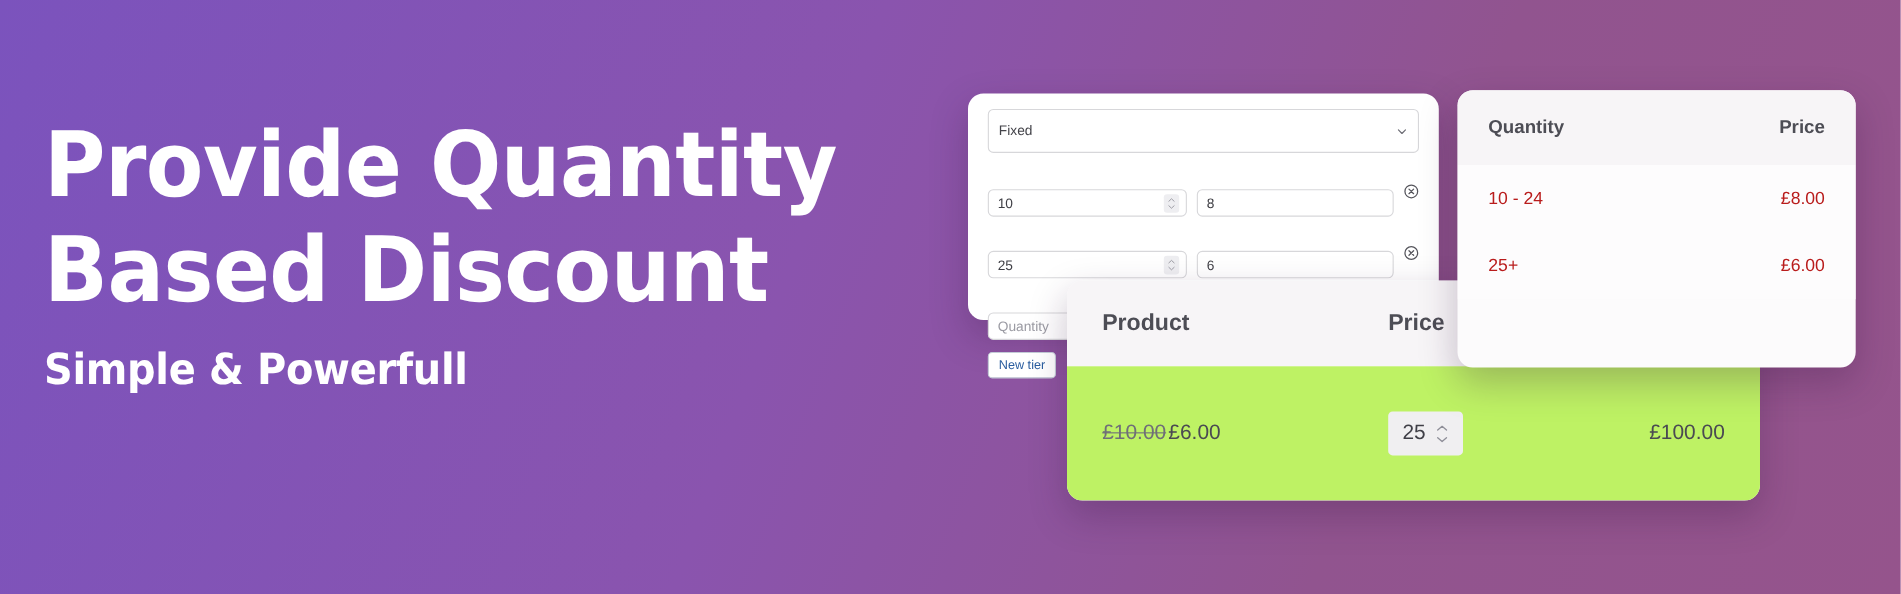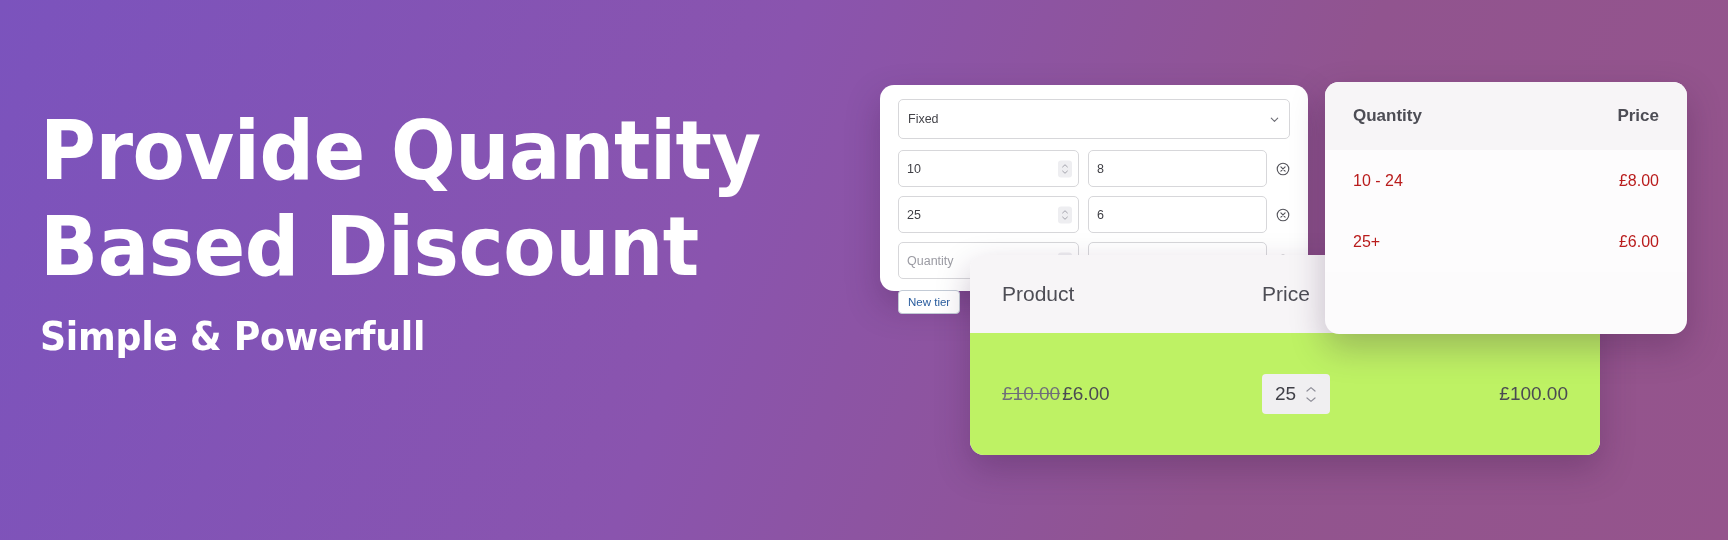--- a/index.html
+++ b/index.html
@@ -95,29 +95,30 @@
   }
   .tier-row {
     display: flex;
     align-items: center;
     gap: 9px;
     margin-bottom: 9px;
   }
   .tier-input {
     position: relative;
     box-sizing: border-box;
-    height: 37px;
+    height: 25px;
     border: 1px solid #d7d7da;
     border-radius: 5px;
     background: #ffffff;
     display: flex;
     align-items: center;
     padding: 0 8px;
     font-size: 12.5px;
     color: #3f3f45;
+    margin-top: 22px;
   }
   .tier-input.qty { width: 182px; }
   .tier-input.price { width: 180px; }
   .tier-input.placeholder { color: #9b9ba3; }
   .spinner {
     position: absolute;
     right: 6px;
     top: 50%;
     transform: translateY(-50%);
     width: 14px;
@@ -194,21 +195,21 @@
     overflow: hidden;
     z-index: 3;
   }
   #cart-head {
     display: flex;
     align-items: center;
     padding: 0 32px;
     height: 78px;
     background: #f7f5f7;
     font-size: 21px;
-    font-weight: normal;
+    font-weight: bold;
     color: #4d4d55;
   }
   #cart-body {
     display: flex;
     align-items: center;
     padding: 0 32px;
     height: 122px;
     background: #bef264;
   }
   .col-product { width: 260px; }

